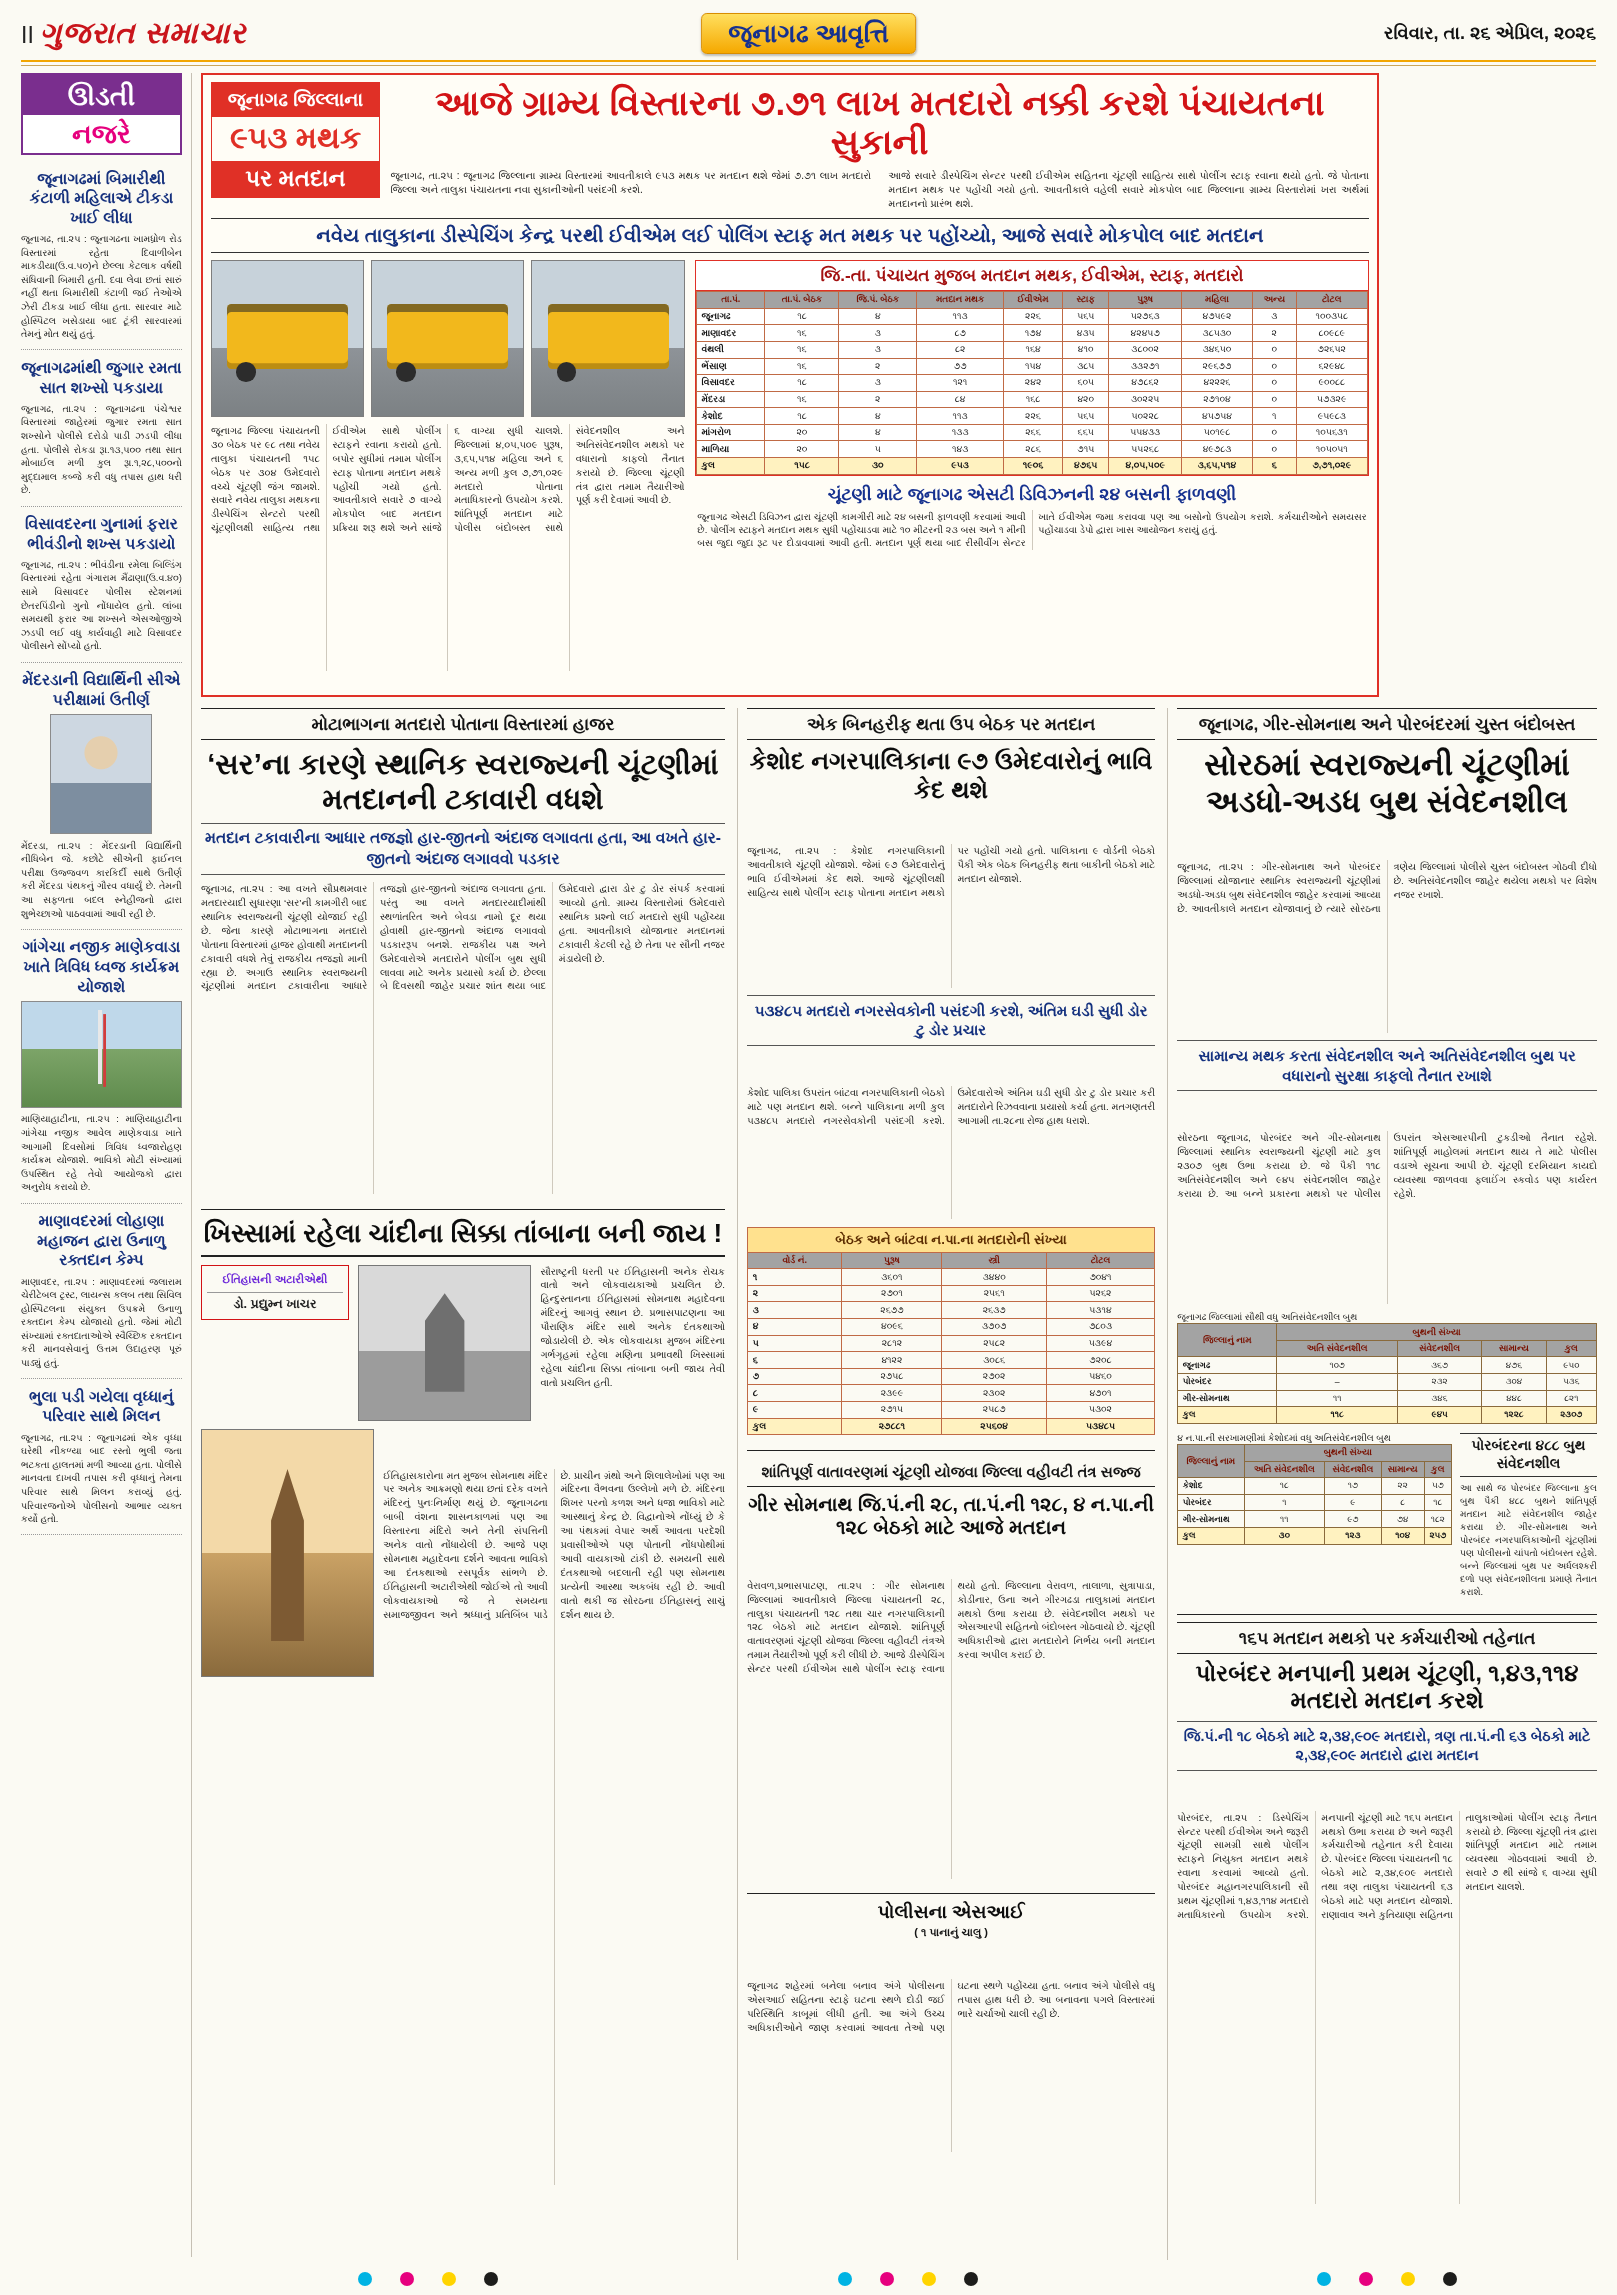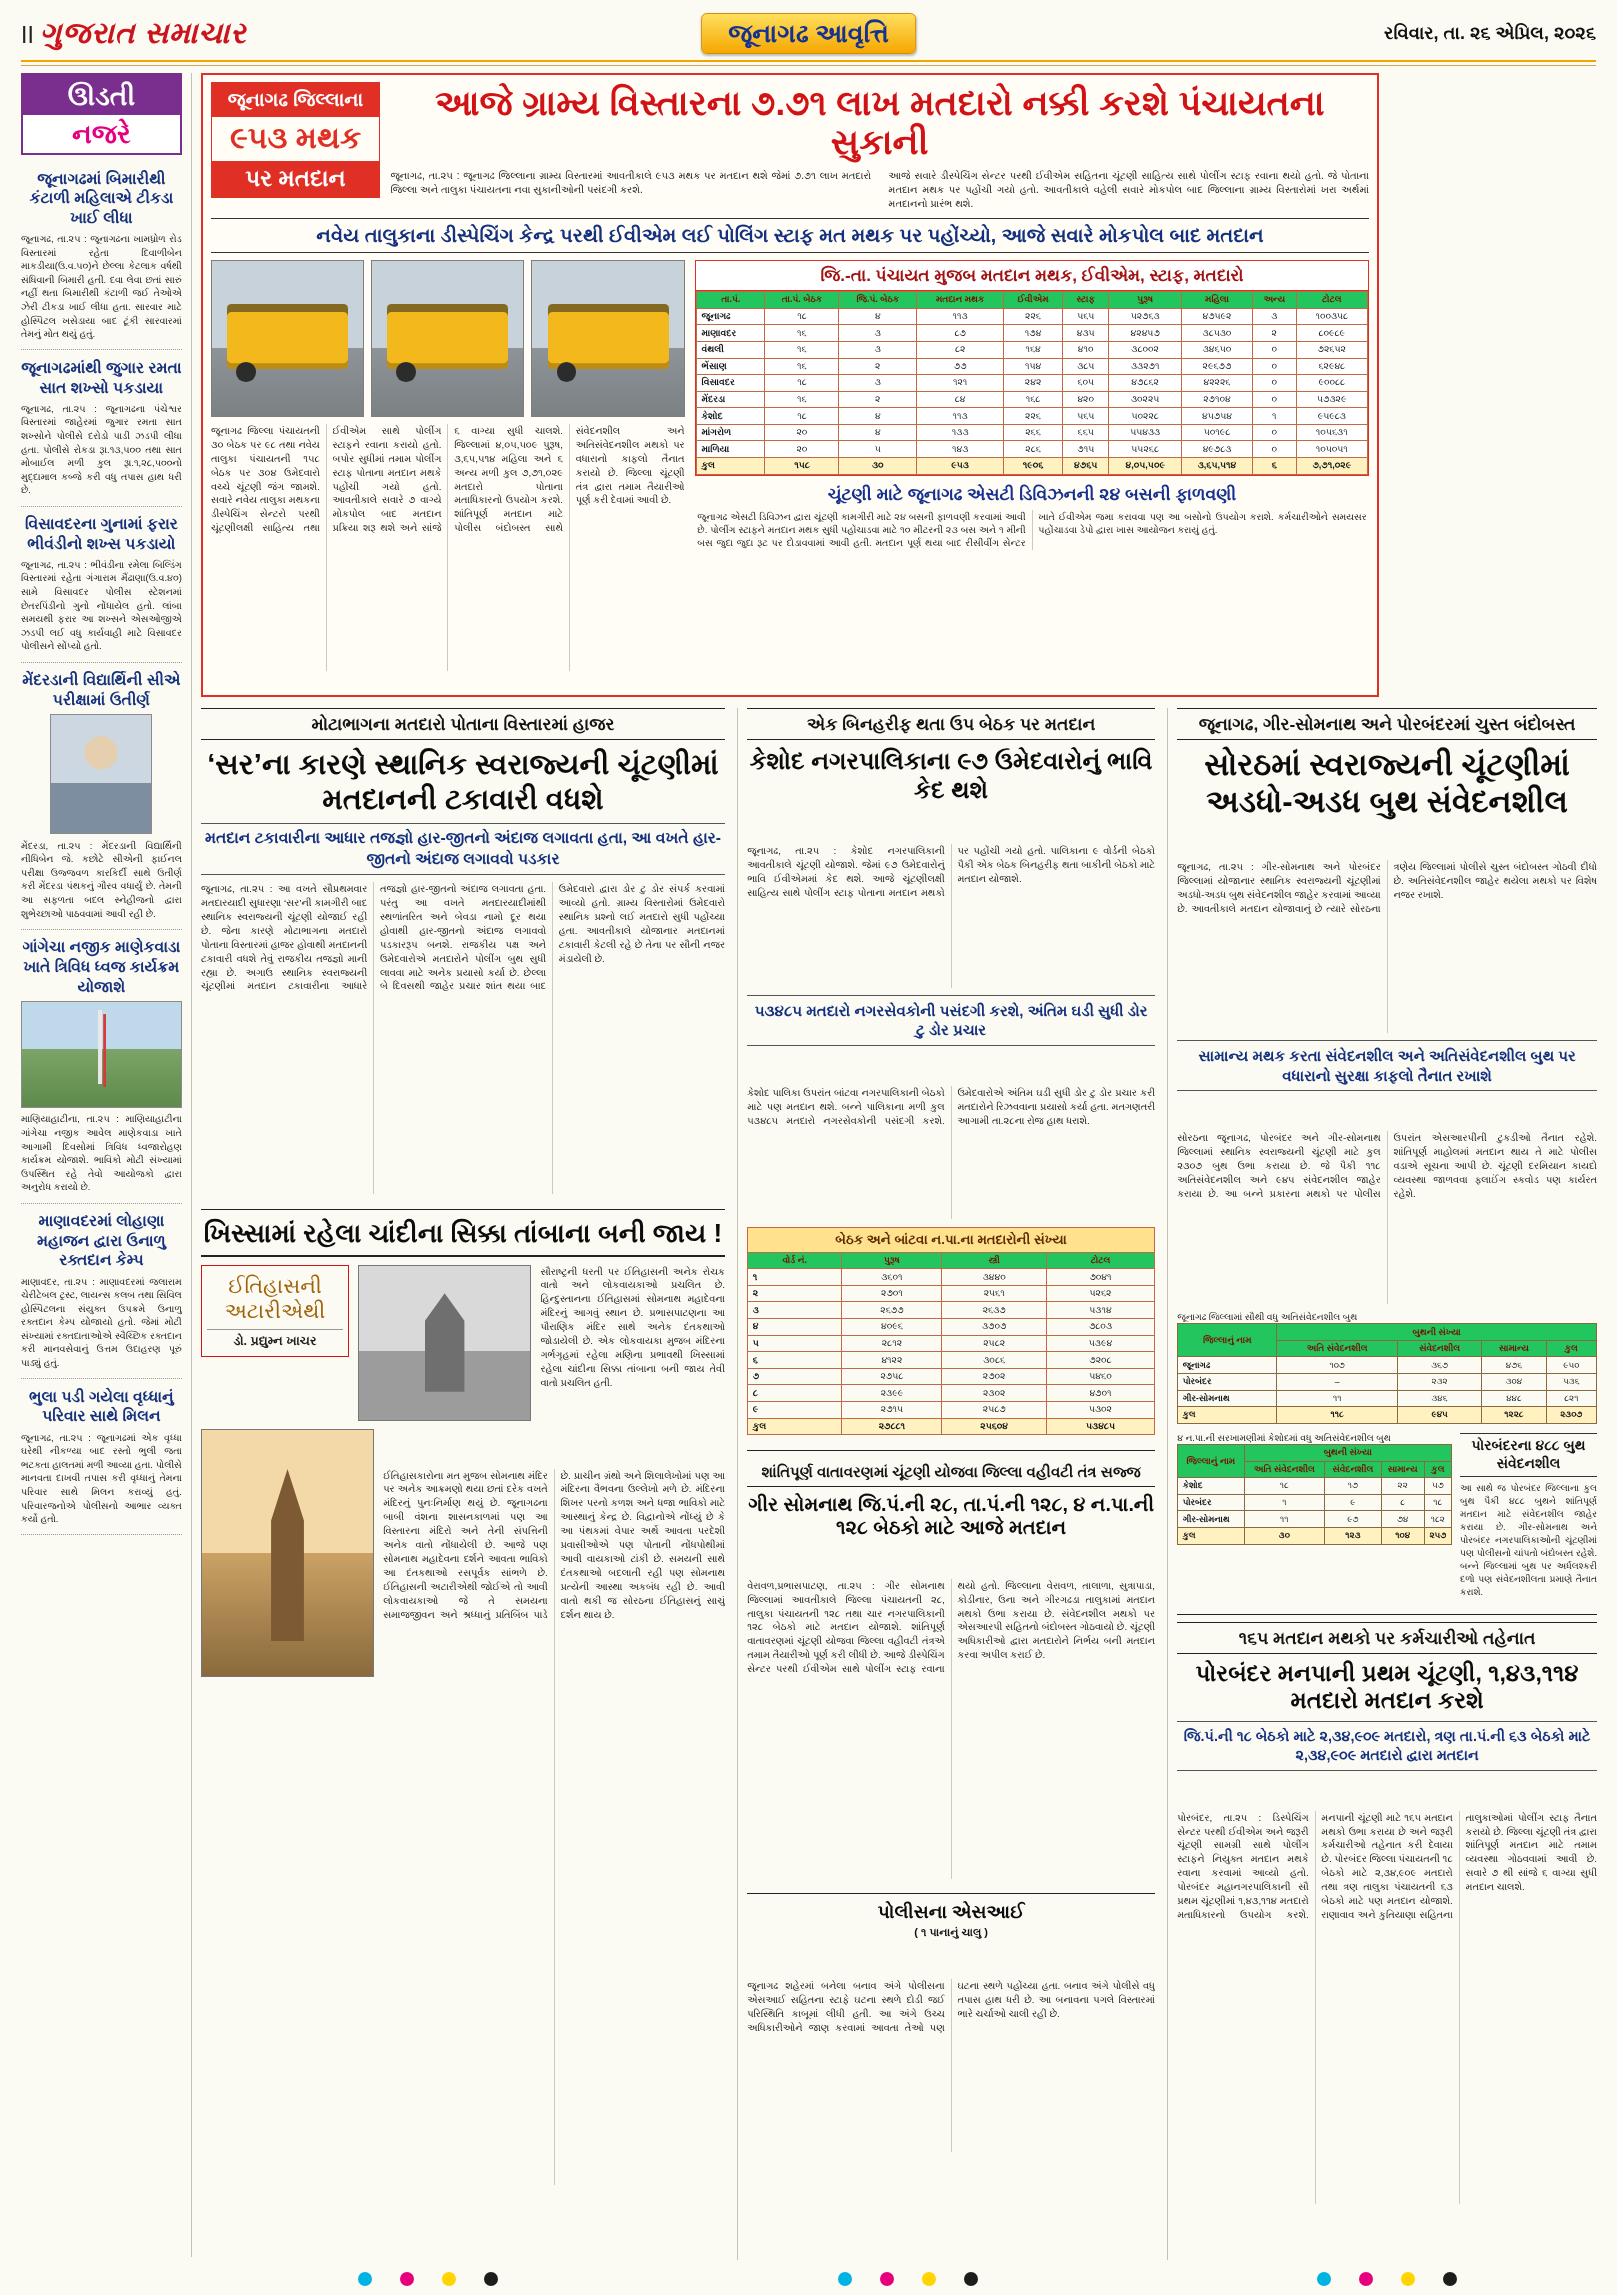--- a/index.html
+++ b/index.html
@@ -50,21 +50,21 @@
     background:linear-gradient(#c7d2da 56%, #8e9398 56%, #7c8184 100%); }
   .photo-bus::after { content:""; position:absolute; left:10%; right:10%; top:28%; height:42%; background:#f2b81c; border-radius:4.6px;
     box-shadow:inset 0 8px 0 rgba(40,40,40,.55), inset 0 -5.8px 0 rgba(90,60,0,.35); }
   .photo-bus::before { content:""; position:absolute; left:16%; bottom:22%; width:19.6px; height:19.6px; border-radius:50%; background:#2c2c2c; box-shadow:133px 0 0 #2c2c2c; z-index:1; }
   .lead-body { margin-top:7px; height:247px; column-count:4; column-gap:12.7px; column-rule:0.6px solid #cfc9bd; font-size:9.8px; line-height:1.42; text-align:justify; }
   .lead-mid-right { width:674px; }
   .lead-table-wrap { border:1.7px solid #e03026; background:#fff; }
   .lt-title { color:#a31111; font-weight:800; font-size:17px; text-align:center; padding:4.6px 2.3px; border-bottom:1.2px solid #e03026; }
   .data-table { border-collapse:collapse; width:100%; font-size:9.2px; }
   .data-table th, .data-table td { border:0.6px solid #c06a45; padding:2.3px 2.3px; text-align:center; }
-  .data-table th { background:#22c55e; color:#7a1202; font-size:9px; }
+  .data-table th { background:#a3a3a3; color:#7a1202; font-size:9px; }
   .data-table td:first-child { text-align:left; font-weight:700; padding-left:4.6px; }
   .total-row td { font-weight:800; background:#fff2c0; }
   .st-bus { margin-top:8px; padding:0 2.3px; }
   .st-bus h3 { color:#16318f; font-size:17.3px; font-weight:800; text-align:center; line-height:1.25; margin-bottom:4.6px; }
   .st-bus p { column-count:2; column-gap:12.7px; column-rule:0.6px solid #cfc9bd; font-size:9.5px; line-height:1.4; text-align:justify; }
 
   
   .colA { position:absolute; left:201px; top:708px; width:524px; bottom:35px; overflow:hidden; }
   .colB { position:absolute; left:737px; top:708px; width:418px; bottom:35px; border-left:0.6px solid #c6c0b4; padding-left:9.2px; overflow:hidden; }
   .colC { position:absolute; left:1167px; top:708px; width:430px; bottom:35px; border-left:0.6px solid #c6c0b4; padding-left:9.2px; overflow:hidden; }
@@ -75,21 +75,21 @@
   .body-cols { text-align:justify; font-size:9.8px; line-height:1.42; column-gap:12.7px; column-rule:0.6px solid #cfc9bd;margin-top:40px; }
 
   .sar-head { font-size:29px; margin:7px 0 2.3px; }
   .sar-sub { font-size:15.6px; }
   .sar-body { column-count:3; height:312px; margin-top:2.3px; }
 
   .coins { margin-top:15px; border-top:1.7px solid #222; padding-top:8px; }
   .coins-head { font-size:26px; border-bottom:2.3px solid #222; padding-bottom:5.8px; }
   .coins-top { display:flex; gap:9.2px; margin:8px 0; }
   .coins-label-box { width:148px; border:1.2px solid #d21316; padding:7px 4.6px; text-align:center; align-self:flex-start; }
-  .coins-label { color:#a16207; font-weight:400; font-size:21px; line-height:1.2; }
+  .coins-label { color:#6d28d9; font-weight:700; font-size:11px; line-height:1.2; }
   .coins-author { margin-top:5.8px; font-weight:800; font-size:12.7px; color:#222; border-top:0.6px solid #999; padding-top:4.6px; }
   .photo-temple-bw { width:173px; height:156px; border:0.6px solid #777; position:relative; overflow:hidden;
     background:linear-gradient(#d9d9d9 55%, #9c9c9c 55%); }
   .photo-temple-bw::after { content:""; position:absolute; left:18%; right:18%; bottom:18%; height:64%;
     background:#6f6f6f; clip-path:polygon(50% 0, 68% 28%, 68% 100%, 100% 100%, 100% 100%, 0 100%, 32% 100%, 32% 28%); }
   .coins-lede { flex:1; font-size:9.8px; line-height:1.42; text-align:justify; }
   .coins-main { display:flex; gap:9.2px;justify-content:space-between; }
   .photo-temple-color { width:173px; height:248px; border:0.6px solid #777; position:relative; overflow:hidden;
     background:linear-gradient(#f3d9a8 50%, #caa265 50%, #8a6a3c 100%); }
   .photo-temple-color::after { content:""; position:absolute; left:20%; right:20%; bottom:14%; height:70%;

